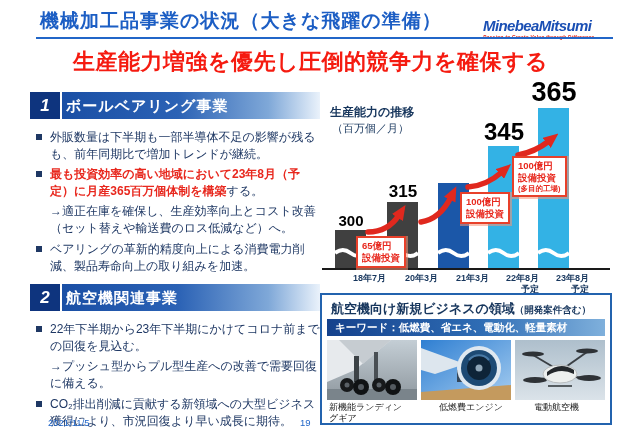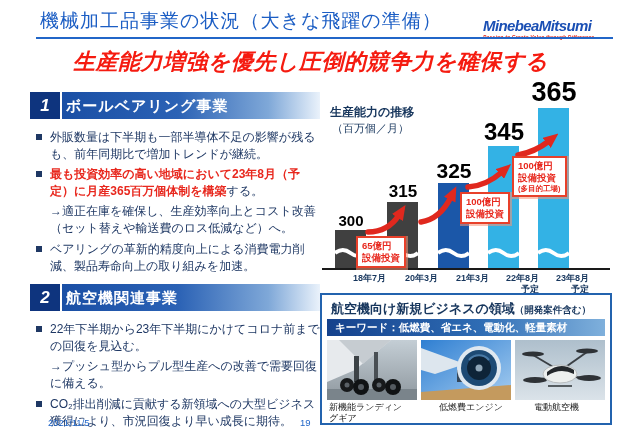--- a/index.html
+++ b/index.html
@@ -1,27 +1,27 @@
 <!DOCTYPE html>
 <html><head>
 <meta charset="utf-8">
 <style>
   html,body{margin:0;padding:0;background:#fff;}
   .slide{position:relative;width:621px;height:438px;background:#fff;overflow:hidden;
          font-family:"Liberation Sans","DejaVu Sans",sans-serif;}
 
   
-  .page-title{position:absolute;left:40px;top:8px;font-size:19px;font-weight:normal;
+  .page-title{position:absolute;left:40px;top:8px;font-size:19px;font-weight:bold;
               color:#1C5EC4;letter-spacing:1px;}
   .header-rule{position:absolute;left:36px;right:8px;top:37px;height:2px;background:#2166C8;}
   .logo{position:absolute;right:10px;top:18px;width:128px;}
   .logo-name{font-style:italic;font-weight:bold;font-size:15px;color:#1A4FB4;letter-spacing:-0.6px;line-height:1;}
   .logo-tag{font-style:italic;font-weight:bold;font-size:5px;color:#E02818;margin-top:1px;letter-spacing:.2px;}
   .headline{position:absolute;left:0;right:0;top:47px;text-align:center;font-size:22px;
-            font-weight:bold;color:#F51B10;letter-spacing:.5px;font-style:italic;}
+            font-weight:bold;color:#F51B10;letter-spacing:.5px;}
 
   
   .left-block{position:absolute;left:30px;width:290px;}
   #sec1{top:92px;} #sec2{top:284px;}
   .sec-header{display:flex;height:27px;}
   .sec-num{width:30px;background:#0E347E;color:#fff;font-weight:bold;font-style:italic;
            font-size:17px;display:flex;align-items:center;justify-content:center;
            border-right:2px solid #fff;flex:0 0 auto;}
   .sec-bar{flex:1;background:linear-gradient(90deg,#1A4FA5 0%,#2B62B5 45%,#7FA8D8 80%,#EAF2FB 100%);
            color:#fff;font-weight:bold;font-size:15px;line-height:27px;padding-left:4px;letter-spacing:1px;}
@@ -151,21 +151,20 @@
         </svg>
     </div>
     <div class="bar b5" style="height: 159.8px; background: rgb(51, 178, 229);">
       <svg class="wave" width="31" height="12" viewBox="0 0 31 12">
           <path d="M0 6 Q7.75 0 15.5 6 T31 6" stroke="#fff" stroke-width="4" fill="none"></path>
         </svg>
     </div>
 
     <div class="bar-value bv1" style="bottom: 61.6px;">300</div>
     <div class="bar-value bv2" style="bottom: 89.8px;">315</div>
-    <div class="bar-value bv3" style="bottom: 108.6px;">325</div>
     <div class="bar-value bv4" style="bottom: 146.2px;">345</div>
     <div class="bar-value bv5" style="bottom: 183.8px;">365</div>
 
     <svg class="arrows" width="292" height="205" viewBox="0 0 292 205">
       <defs>
         <marker id="ah" markerUnits="userSpaceOnUse" markerWidth="15" markerHeight="13" refX="3" refY="6.5" orient="auto">
           <path d="M0,0 L15,6.5 L0,13 z" fill="#E0281E"></path>
         </marker>
       </defs>
       <path d="M46 147 Q66 147 77 130" stroke="#E0281E" stroke-width="5.5" fill="none" stroke-linecap="round" marker-end="url(#ah)"></path>

